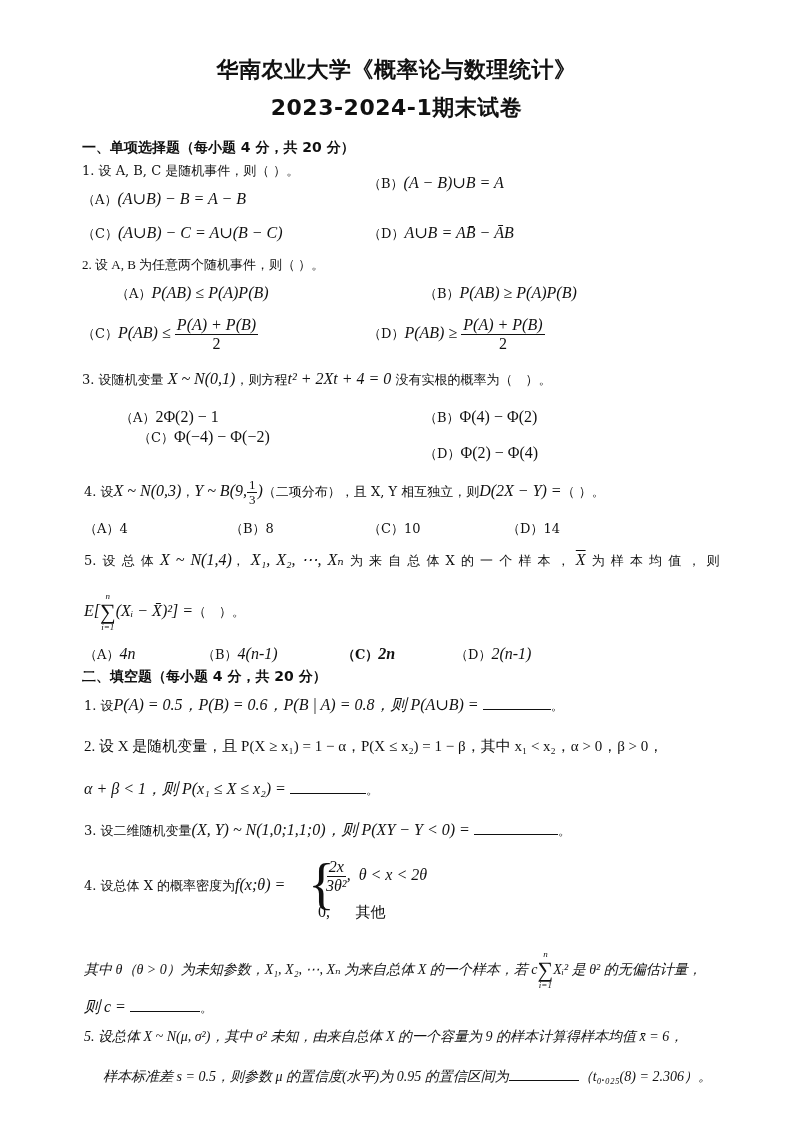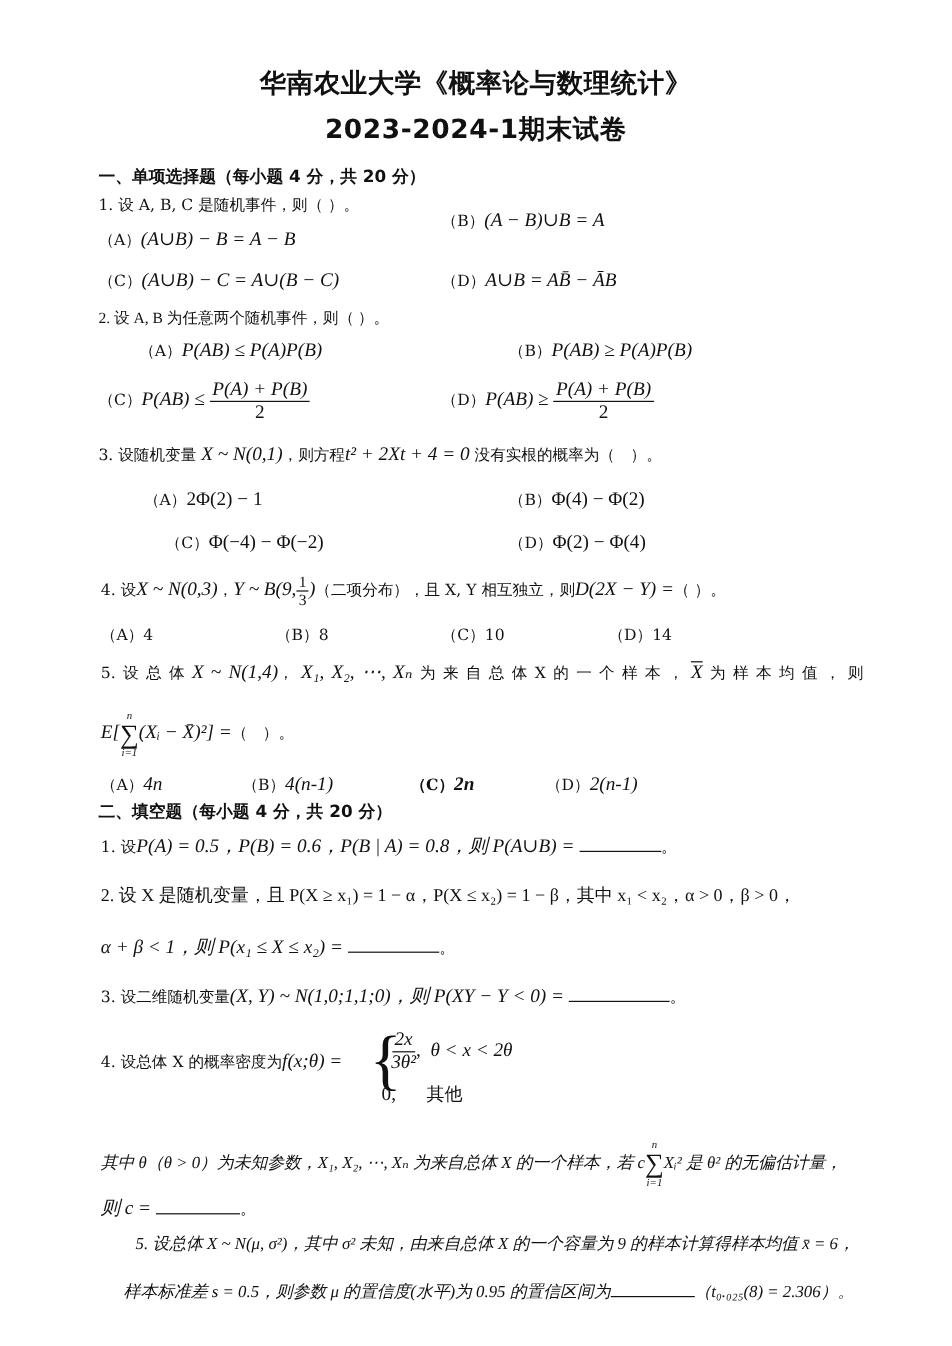--- a/index.html
+++ b/index.html
@@ -69,21 +69,21 @@
   <span>3. 设随机变量</span>
   <span class="m">X ~ N(0,1)</span><span>，则方程</span><span class="m">t² + 2Xt + 4 = 0</span>
   <span>没有实根的概率为（　）。</span>
 </div>
 <div class="abs opt" style="left:120px;top:408px;">
   <span>（A）</span><span class="mn">2Φ(2) − 1</span>
 </div>
 <div class="abs opt" style="left:424px;top:408px;">
   <span>（B）</span><span class="mn">Φ(4) − Φ(2)</span>
 </div>
-<div class="abs opt" style="left:138px;top:444px;">
+<div class="abs opt" style="left:138px;top:428px;">
   <span>（C）</span><span class="mn">Φ(−4) − Φ(−2)</span>
 </div>
 <div class="abs opt" style="left:424px;top:444px;">
   <span>（D）</span><span class="mn">Φ(2) − Φ(4)</span>
 </div>
 
 <div class="abs q" style="left:84px;top:478px;">
   <span>4. 设</span><span class="m">X ~ N(0,3)</span><span>，</span><span class="m">Y ~ B(9,</span><span class="frac mn" style="font-size:13px;">
       <span class="num">1</span>
       <span>3</span>
@@ -169,17 +169,17 @@
       <span class="sig">∑</span>
       <span class="lim">i=1</span>
     </span><span class="m" style="font-size:14px;">Xᵢ² 是 θ² 的无偏估计量，</span>
 </div>
 <div class="abs q" style="left:84px;top:997px;">
   <span class="m">则 c =</span>
   <span class="blank" style="width:70px;"></span><span>。</span>
 </div>
 
 <div class="abs q" style="left:84px;top:1028px;">
-  <span class="m" style="font-size:14px;margin-left:29px;">5. 设总体 X ~ N(μ, σ²)，其中 σ² 未知，由来自总体 X 的一个容量为 9 的样本计算得样本均值 x̄ = 6，</span>
+  <span class="m" style="font-size:14px;">5. 设总体 X ~ N(μ, σ²)，其中 σ² 未知，由来自总体 X 的一个容量为 9 的样本计算得样本均值 x̄ = 6，</span>
 </div>
 <div class="abs q" style="left:103px;top:1068px;">
   <span class="m" style="font-size:14px;">样本标准差 s = 0.5，则参数 μ 的置信度(水平)为 0.95 的置信区间为</span><span class="blank" style="width:70px;"></span><span class="m" style="font-size:14px;">（t₀.₀₂₅(8) = 2.306）。</span>
 </div>
 
 </body></html>

